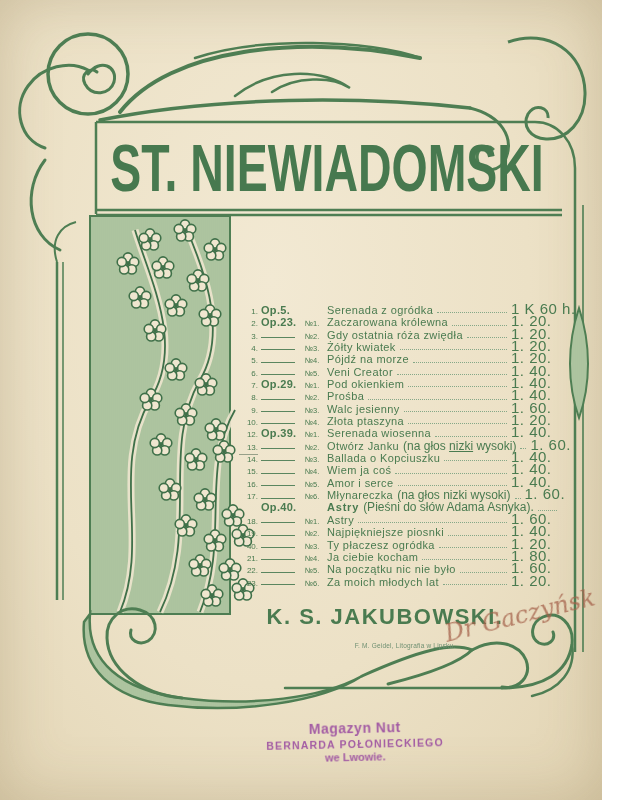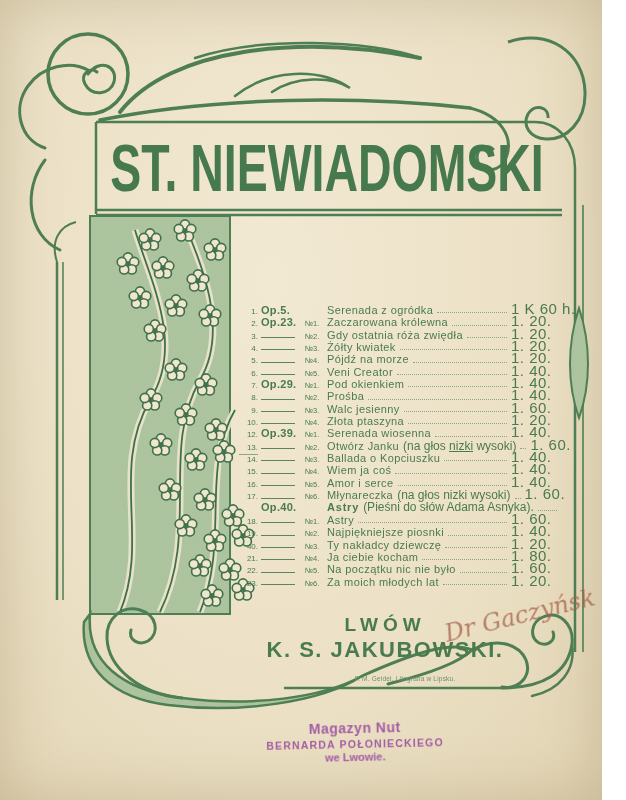--- a/index.html
+++ b/index.html
@@ -335,21 +335,21 @@
           <span class="ditto-line"></span>
           <span class="nr">№2.</span>
           <span class="title">Najpiękniejsze piosnki</span>
           <span class="leader"></span>
           <span class="price">1. 40.</span>
         </div>
         <div class="song-row">
           <span class="num">40.</span>
           <span class="ditto-line"></span>
           <span class="nr">№3.</span>
-          <span class="title">Ty nakładcy dziewczę</span>
+          <span class="title">Ty płaczesz ogródka</span>
           <span class="leader"></span>
           <span class="price">1. 20.</span>
         </div>
         <div class="song-row">
           <span class="num">21.</span>
           <span class="ditto-line"></span>
           <span class="nr">№4.</span>
           <span class="title">Ja ciebie kocham</span>
           <span class="leader"></span>
           <span class="price">1. 80.</span>
@@ -366,21 +366,20 @@
           <span class="num">23.</span>
           <span class="ditto-line"></span>
           <span class="nr">№6.</span>
           <span class="title">Za moich młodych lat</span>
           <span class="leader"></span>
           <span class="price">1. 20.</span>
         </div>
       </div>
 
     <div class="footer">
-      <div class="city">LWÓW</div>
       <div class="publisher">K. S. JAKUBOWSKI.</div>
       <div class="printer">F. M. Geidel, Litografia w Lipsku.</div>
     </div>
 
     <div class="signature">Dr Gaczyńsk</div>
 
     <div class="stamp">
       <div class="s1">Magazyn Nut</div>
       <div class="s2">BERNARDA POŁONIECKIEGO</div>
       <div class="s3">we Lwowie.</div>

